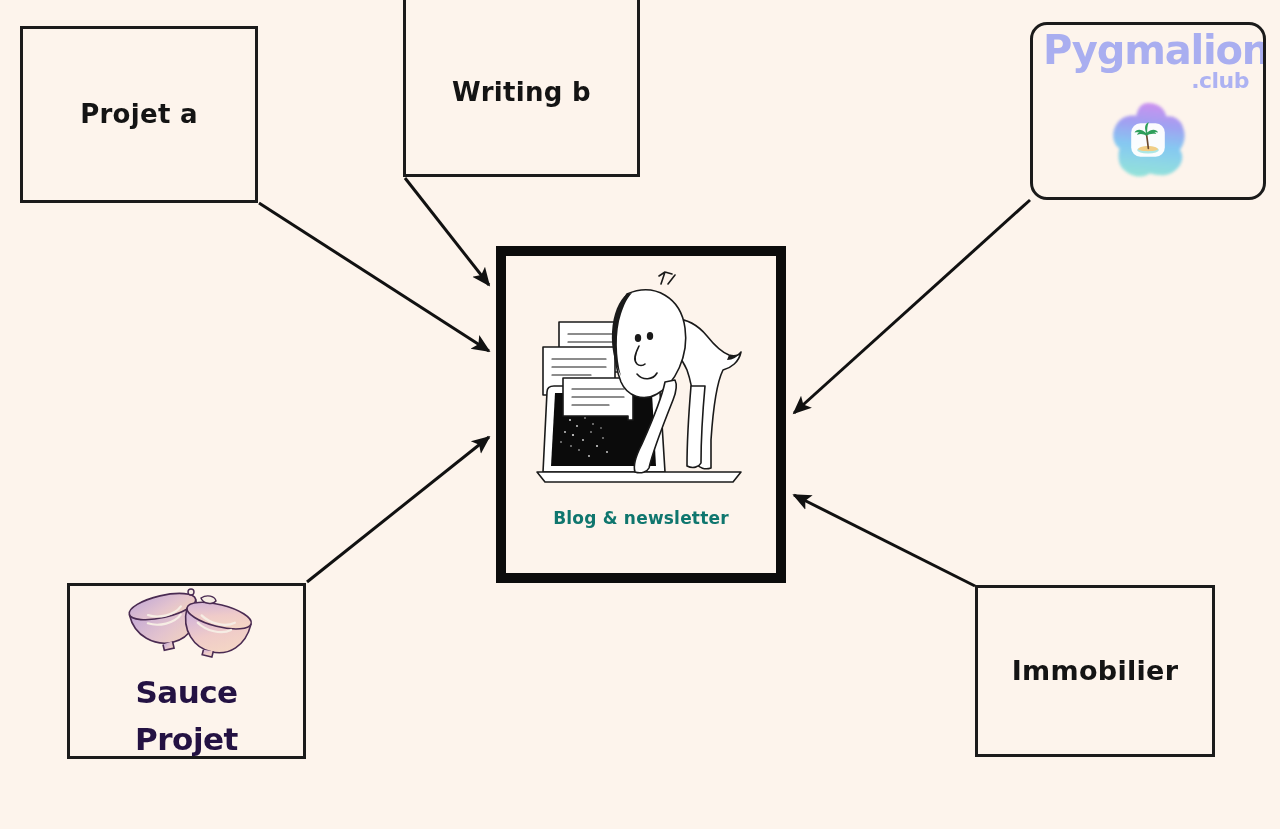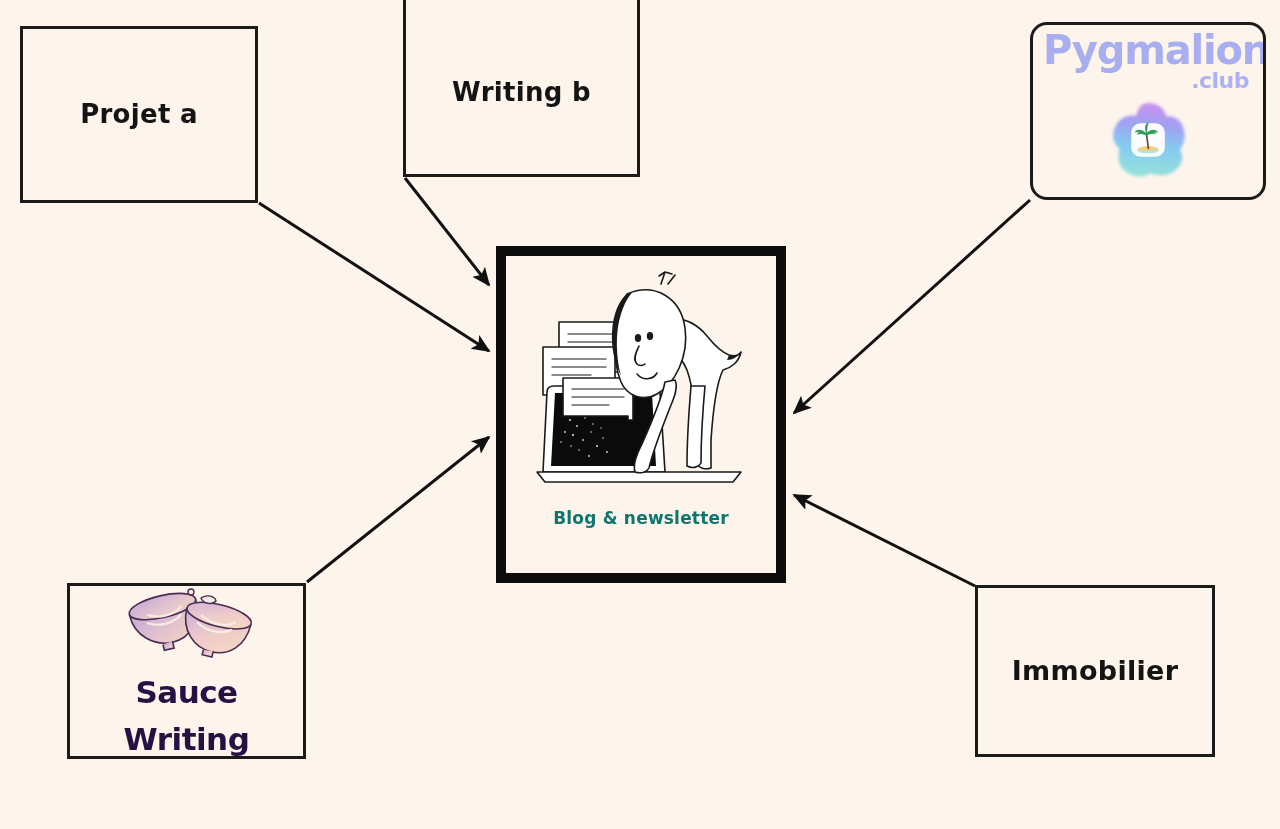--- a/index.html
+++ b/index.html
@@ -336,20 +336,20 @@
           <path d="M82 33 C 92 39, 108 39, 116 32" stroke="#F6EDE4" stroke-width="2.2" fill="none" stroke-linecap="round"></path>
           <path d="M80 41 C 90 47, 106 47, 114 40" stroke="#F6EDE4" stroke-width="2.2" fill="none" stroke-linecap="round"></path>
           <path d="M92 66 L92 71 L102 71 L102 65" fill="url(#bowlGradB)" stroke="#4A2B52" stroke-width="1.6"></path>
         </g>
 
         <path d="M84 12 C 90 8, 98 10, 99 15 C 96 19, 86 18, 84 12 Z" fill="#F6EDE4" stroke="#4A2B52" stroke-width="1.4"></path>
         <circle cx="74" cy="6" r="3" fill="#F6EDE4" stroke="#4A2B52" stroke-width="1.4"></circle>
       </svg>
     </div>
     <div class="sauce-word">Sauce</div>
-    <div class="sauce-word">Writing</div>
+    <div class="sauce-word">Projet</div>
   </div>
 
   <div class="node" id="node-immobilier">
     <span class="node-label">Immobilier</span>
   </div>
 
 </div>
 
 </body></html>

